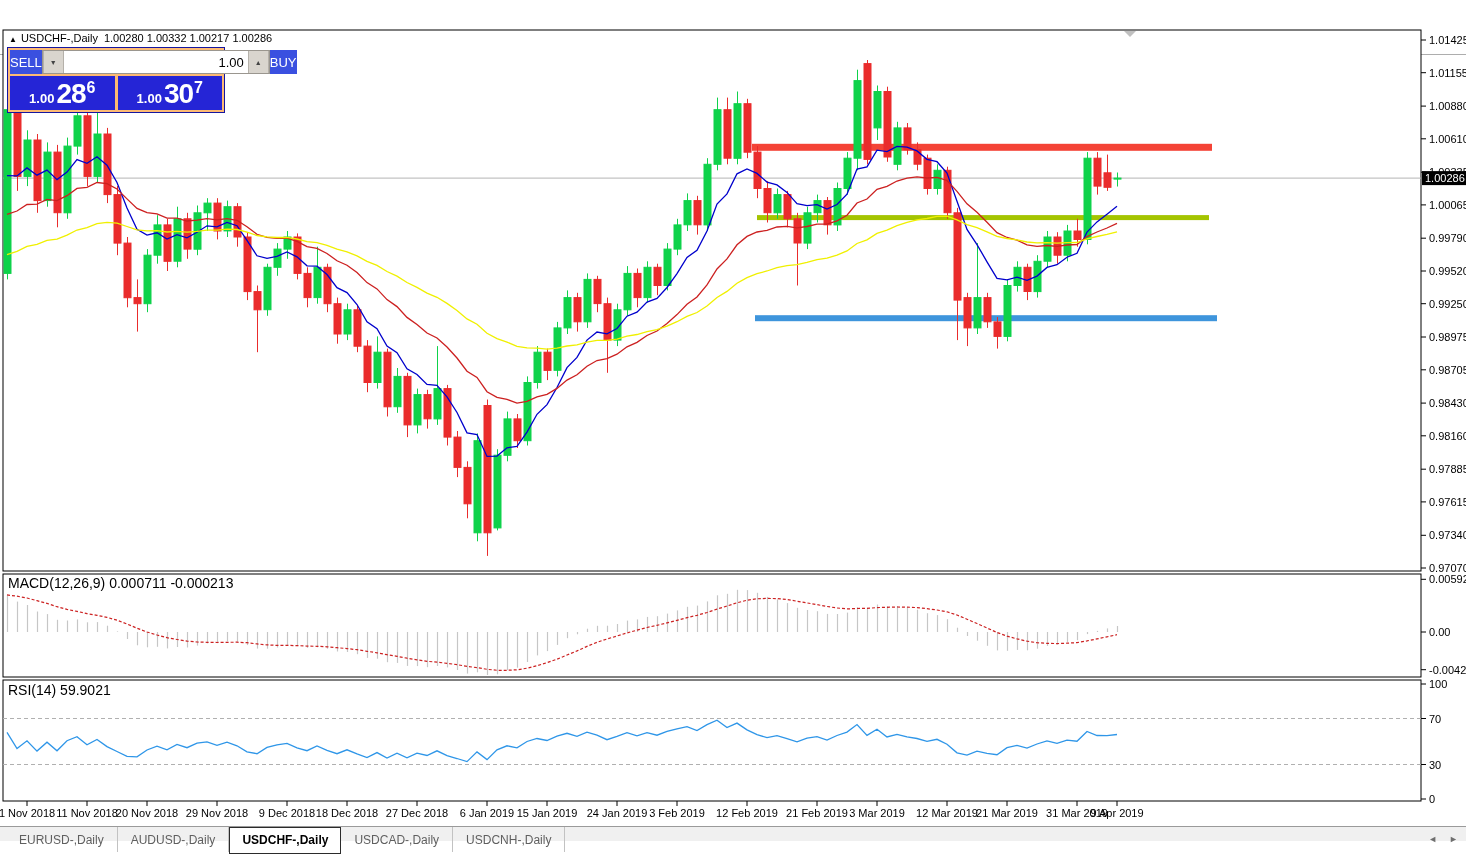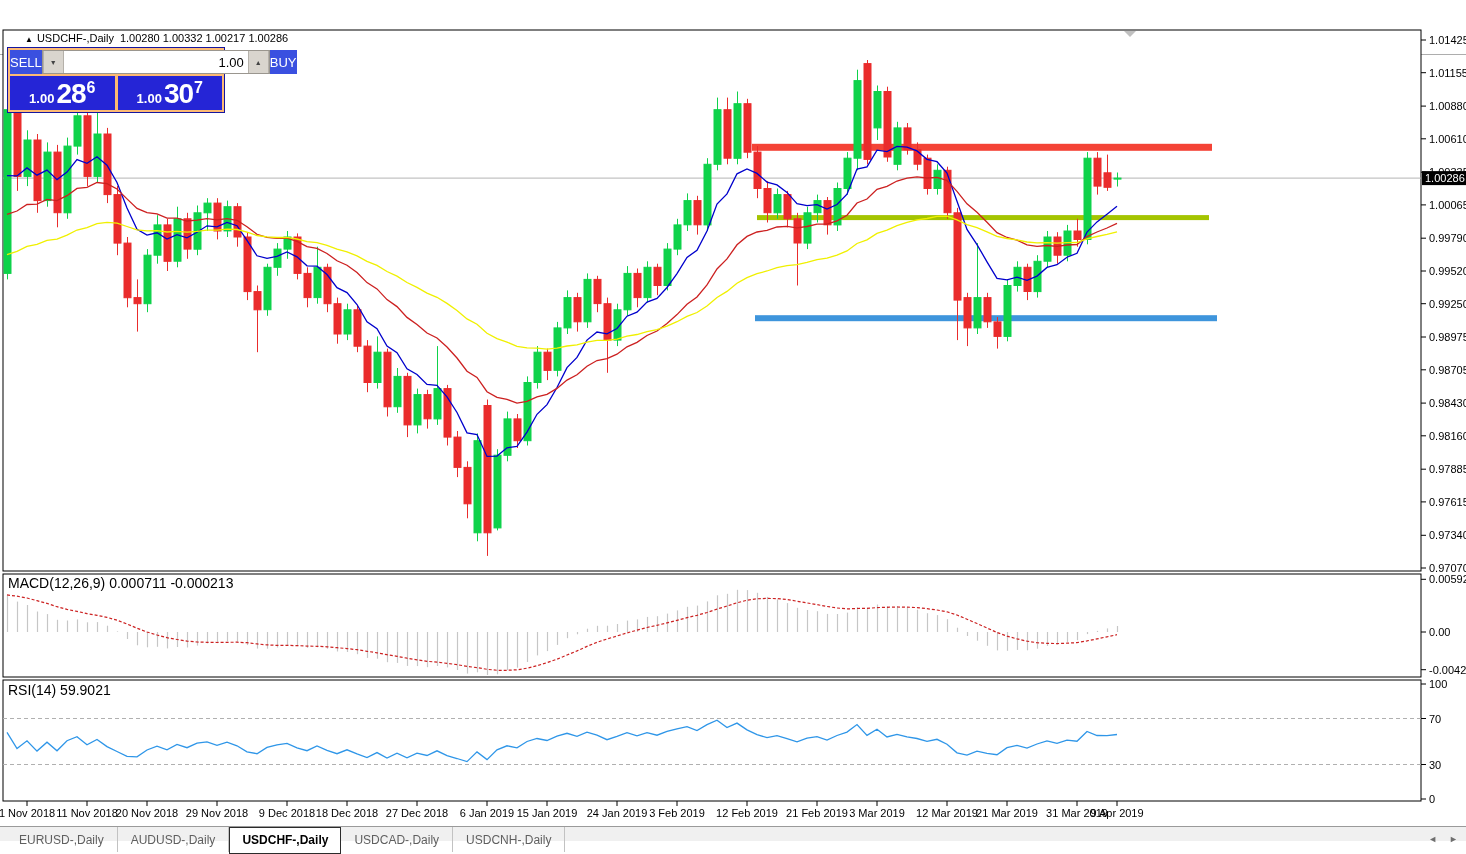--- a/index.html
+++ b/index.html
@@ -10,21 +10,21 @@
   
   #toolbar{position:absolute;top:0;left:0;width:100%;height:19px;background:#ffffff;
     border-bottom:1px solid #adadad;display:flex;align-items:center;padding-left:4px;box-sizing:border-box;margin-top:36px;}
   .tf{min-width:24px;text-align:center;font-size:11px;color:#333;padding:4px 3px;margin:0 1px;cursor:default;}
   .tf.active{background:#ef4444;border:1px solid #9a9a9a;padding:3px 2px;}
   #tb-sep{position:absolute;left:330px;top:0;height:27px;width:1px;background:#c8c8c8;}
   
   #chart-wrap{position:absolute;top:28px;left:0;width:1466px;height:798px;}
   svg{font-family:"Liberation Sans","DejaVu Sans",sans-serif;}
   
-  #symbol-line{position:absolute;top:32px;left:9px;font-size:11px;color:#000;z-index:5;margin-left:16px;}
+  #symbol-line{position:absolute;top:32px;left:9px;font-size:11px;color:#000;z-index:5;}
   #symbol-line .mk{font-size:8px;margin-right:4px;}
   #symbol-line .ttl{margin-right:6px;}
   
   #trade-widget{position:absolute;top:47px;left:7px;width:218px;background:#fdba74;
     padding:2px;z-index:5;box-sizing:border-box;border:1px solid #1515a0;}
   #tw-row1{display:flex;height:24px;align-items:stretch;}
   .tw-btn{width:49px;color:#fff;font-size:13px;display:flex;align-items:center;justify-content:center;
     background:#3a50e0;cursor:pointer;}
   #tw-stepper{flex:1;background:#d9d5ce;display:flex;align-items:center;border:1px solid #9a968f;box-sizing:border-box;}
   .step-btn{width:19px;height:100%;display:flex;align-items:center;justify-content:center;

